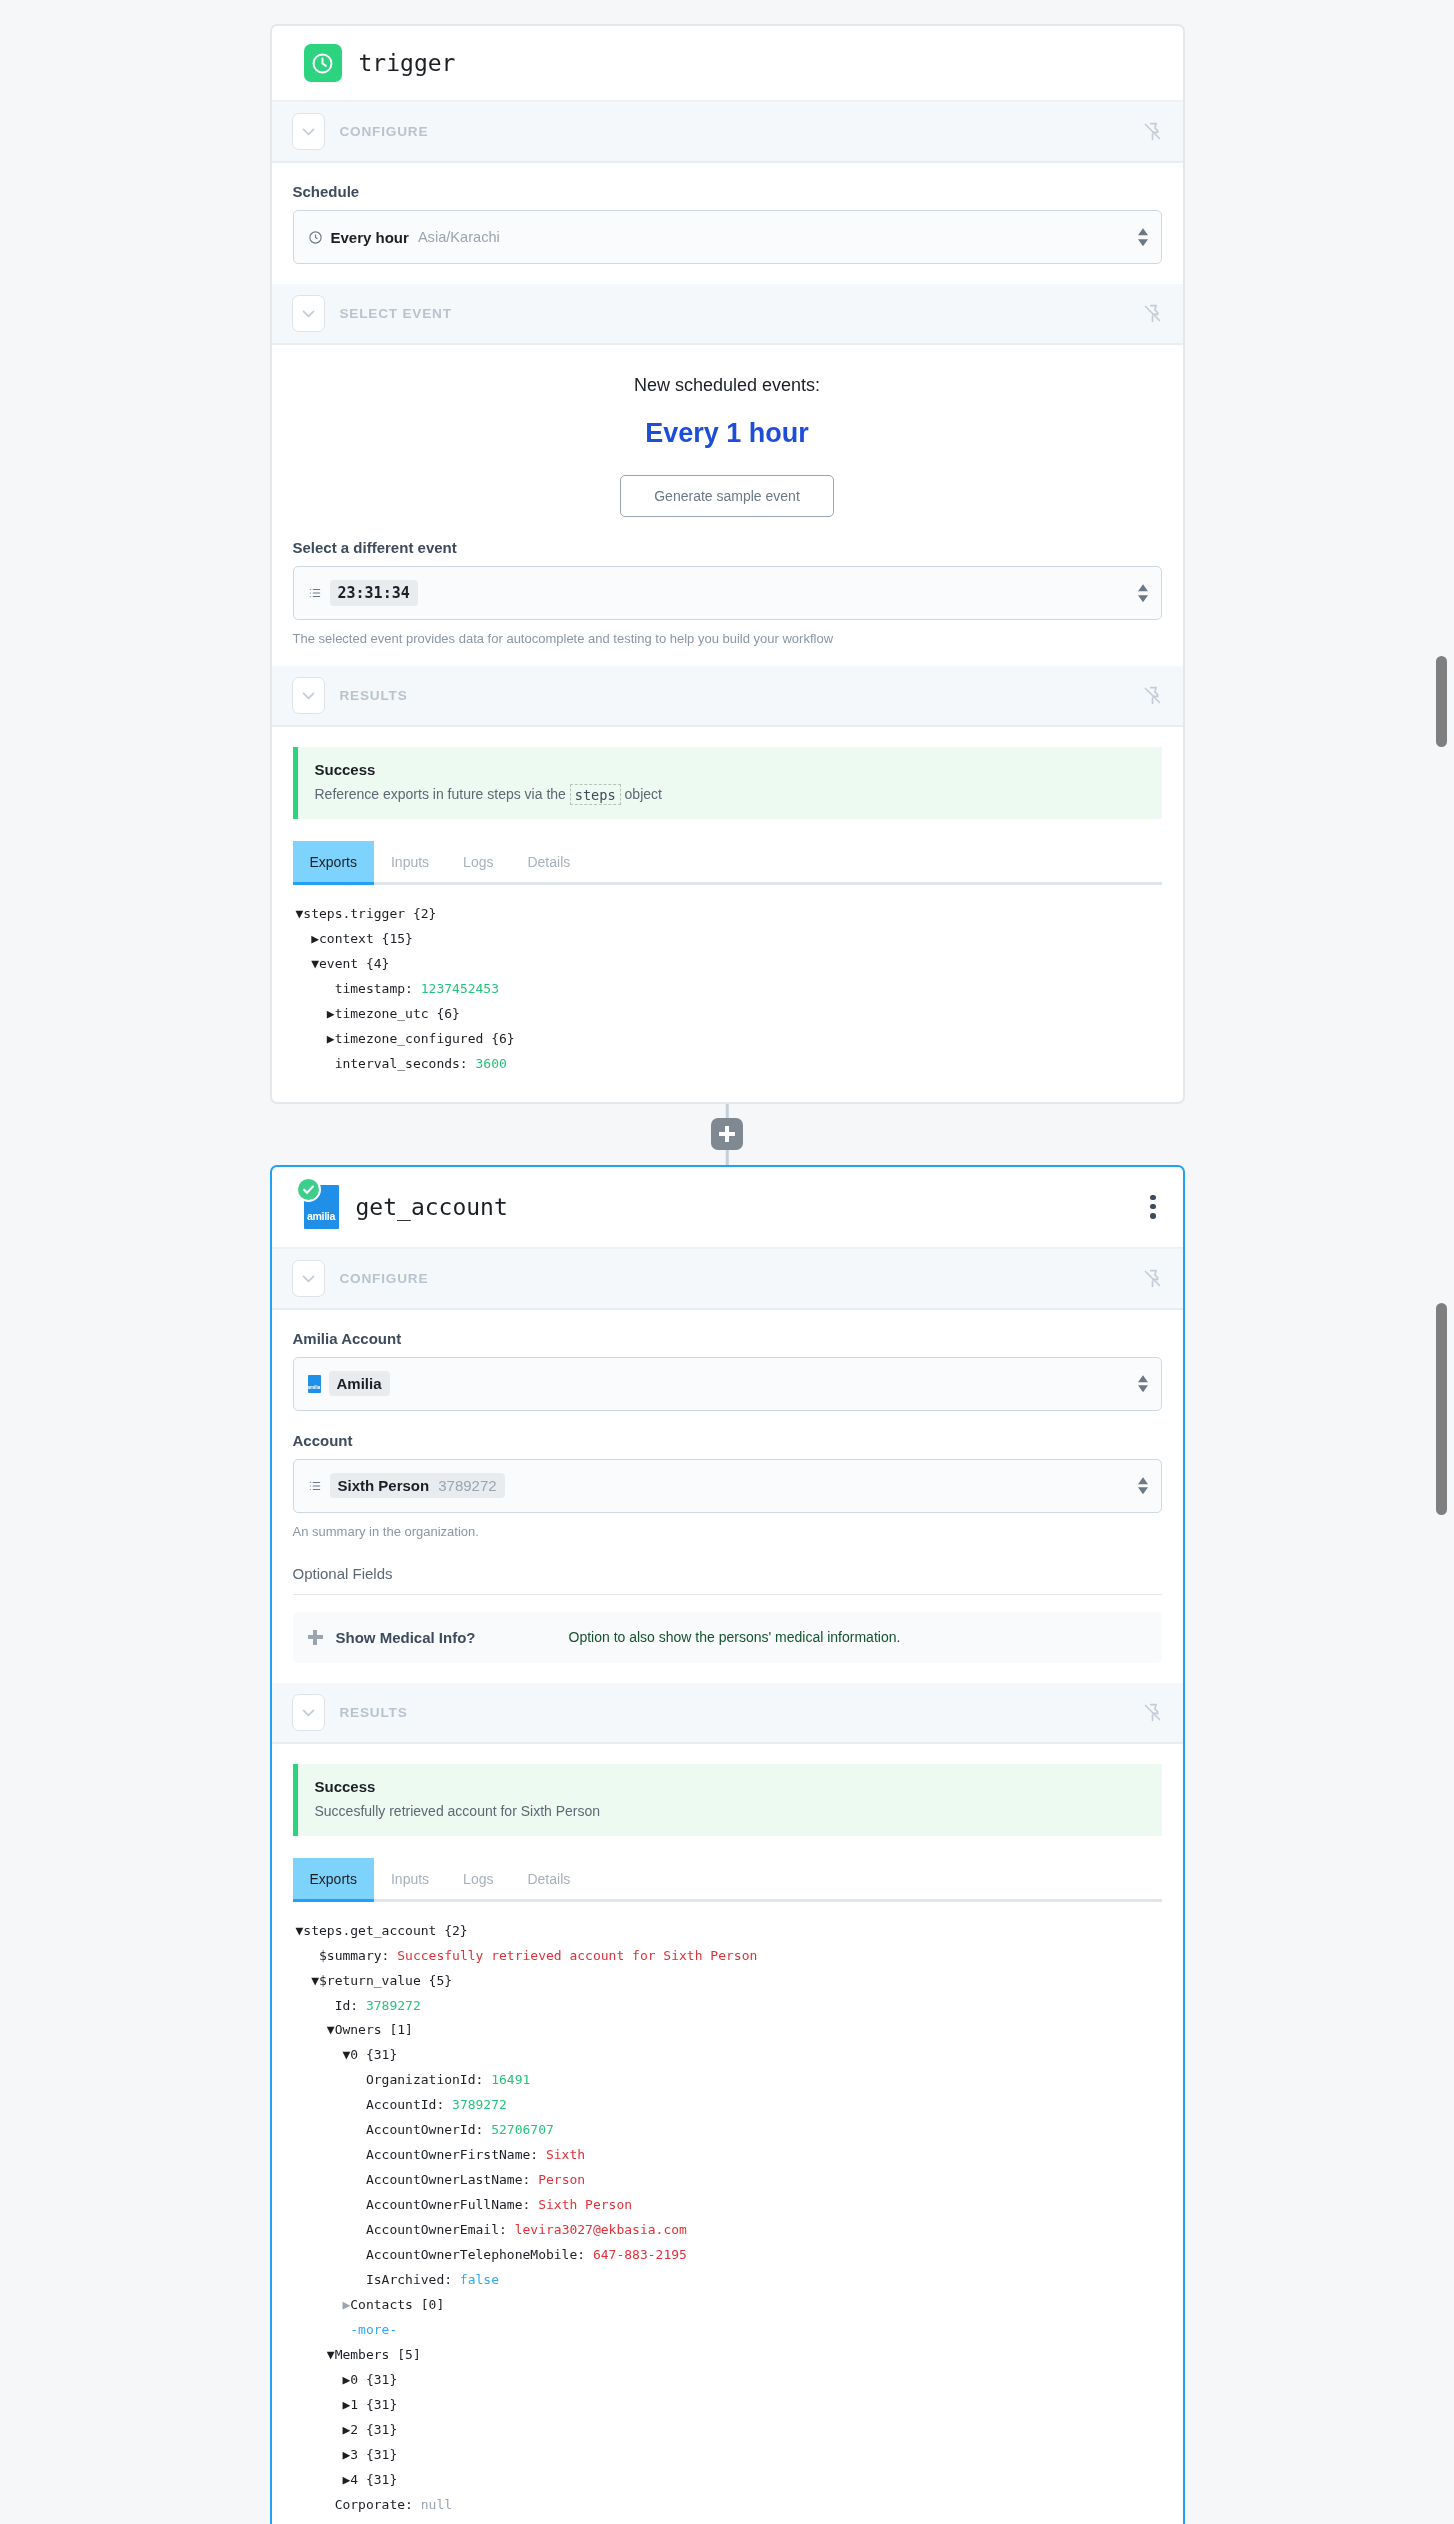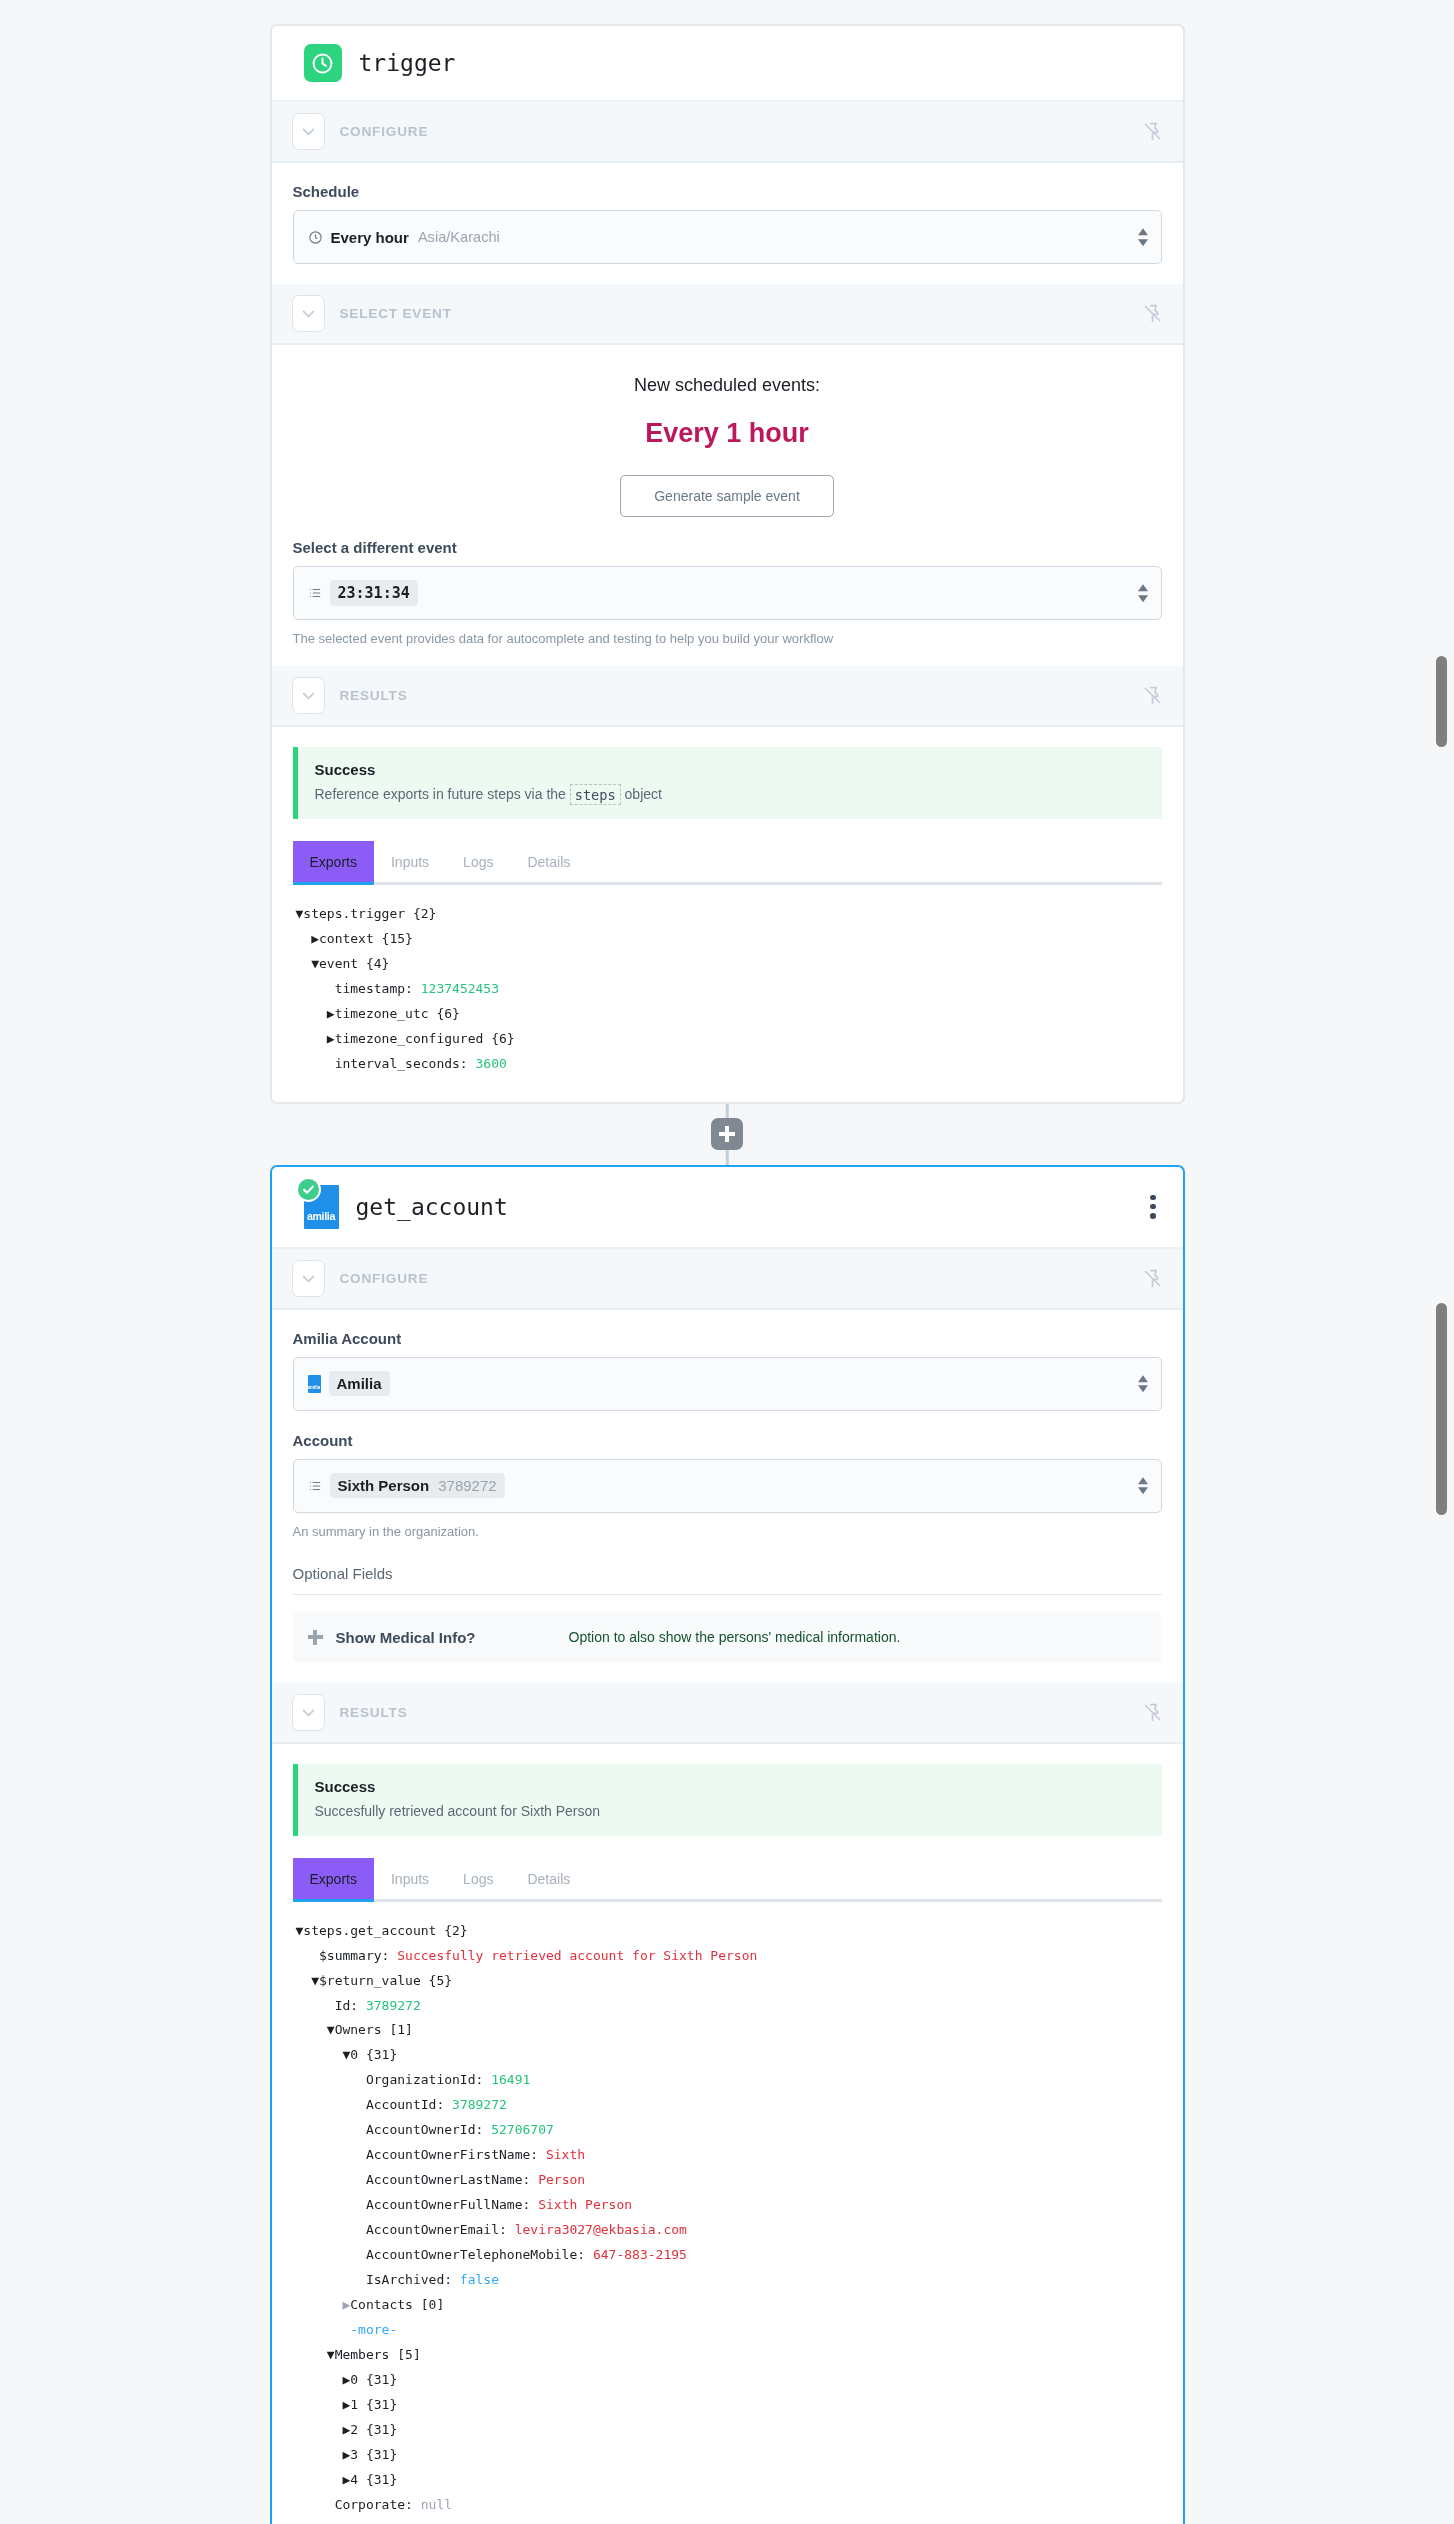--- a/index.html
+++ b/index.html
@@ -195,21 +195,21 @@
   
   .sched-block { padding: 30px 21px 15px; text-align: center; }
   .sched-cap {
     font-size: 18px;
     color: #1b1f24;
     margin-bottom: 22px;
   }
   .sched-val {
     font-size: 27px;
     font-weight: 700;
-    color: #be185d;
+    color: #1d4ed8;
     margin-bottom: 26px;
   }
   .ghost-btn {
     display: inline-block;
     border: 1.5px solid #9aa5b1;
     border-radius: 5px;
     background: #ffffff;
     color: #6b7885;
     font-size: 14px;
     padding: 12px 33px;
@@ -272,21 +272,21 @@
     border-bottom: 3px solid #dfe5ea;
     position: relative;
   }
   .tab {
     font-size: 14px;
     color: #a7b1bb;
     padding: 13px 17px 12px;
   }
   .tab.active {
     color: #1b1f24;
-    background: #8b5cf6;
+    background: #7dd3fc;
     position: relative;
   }
   .tab.active::after {
     content: "";
     position: absolute;
     left: 0; right: 0; bottom: -3px;
     height: 3px;
     background: #1fa2f3;
   }
 

